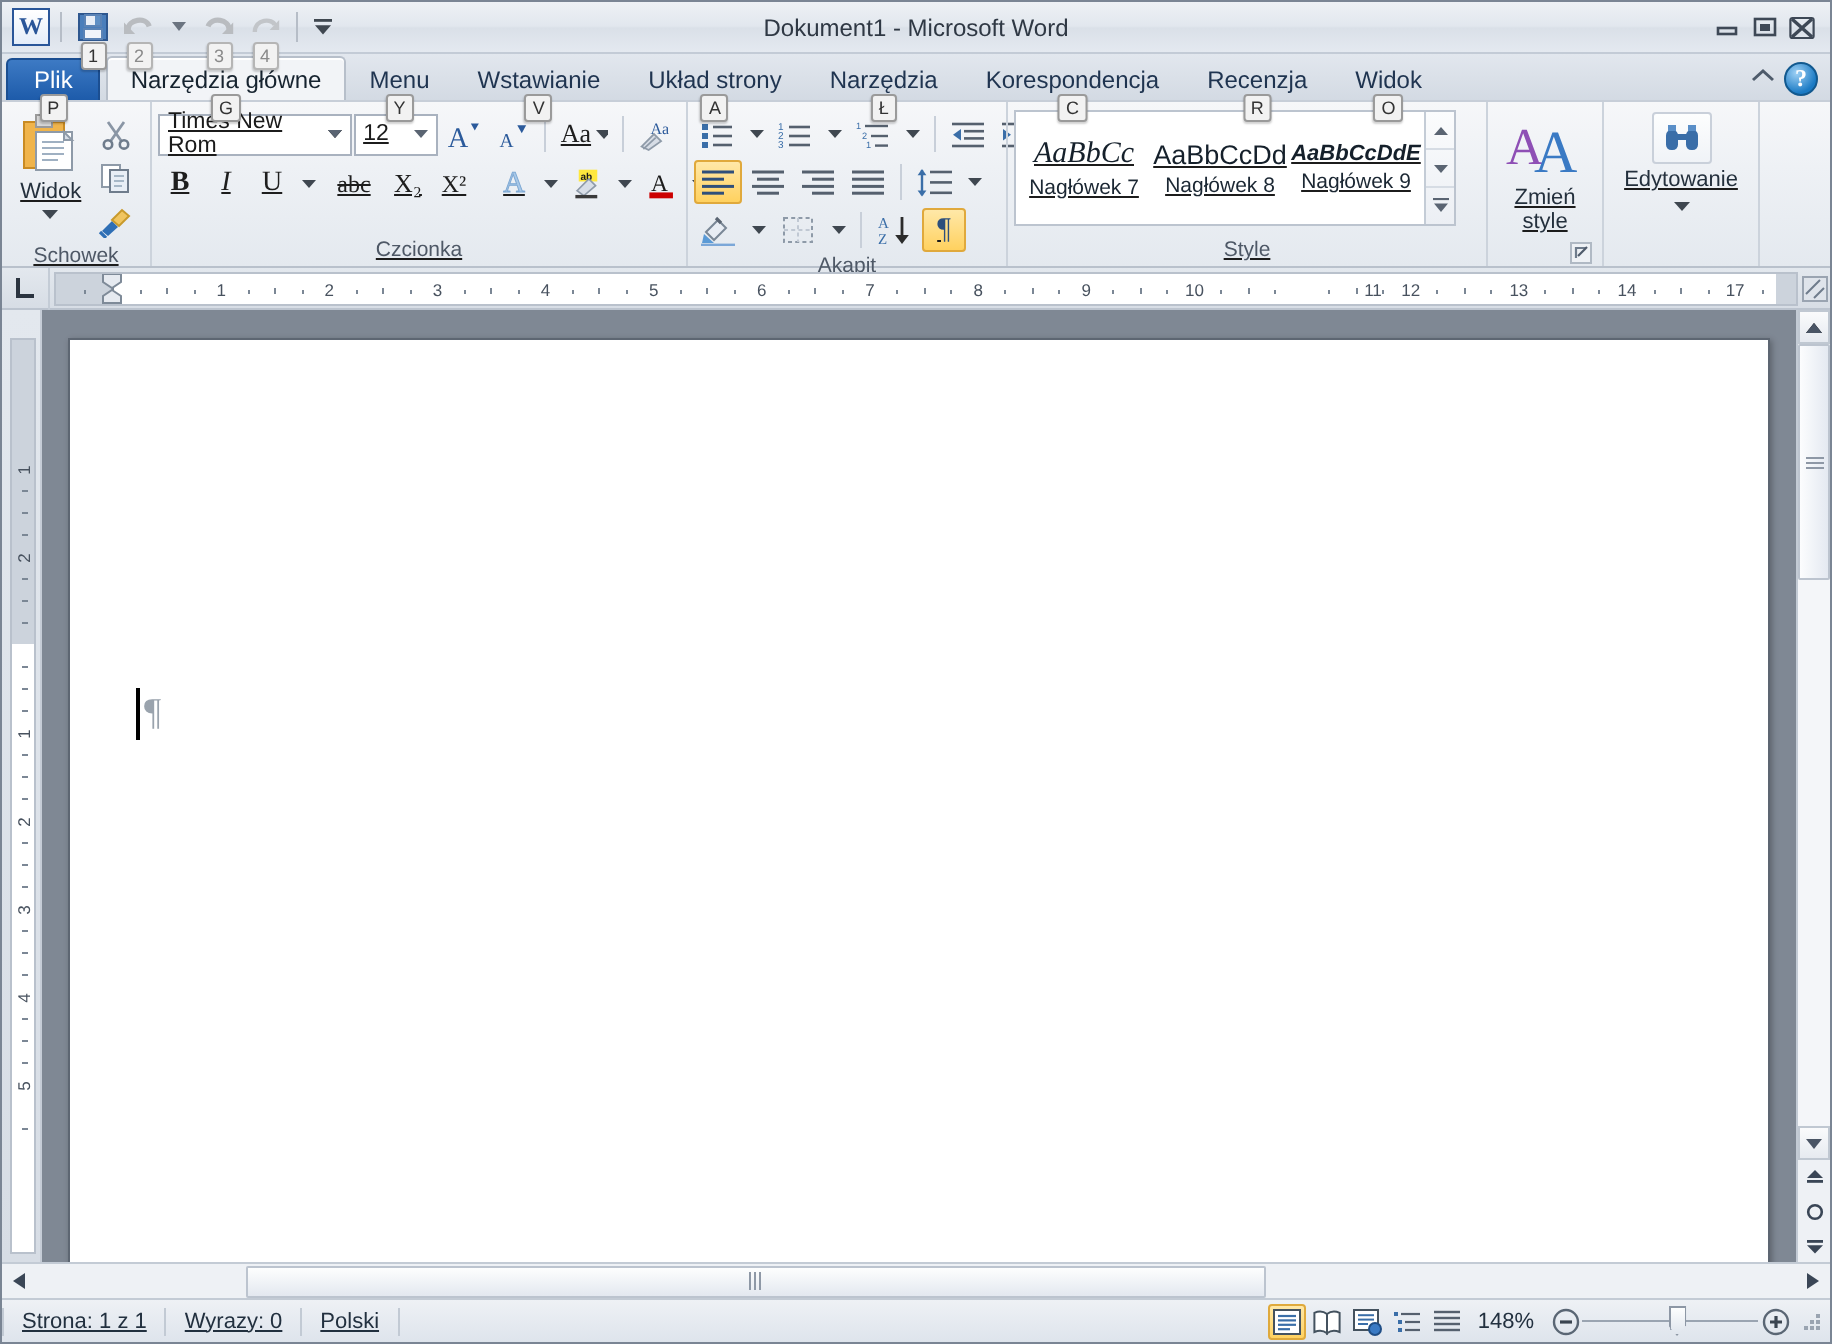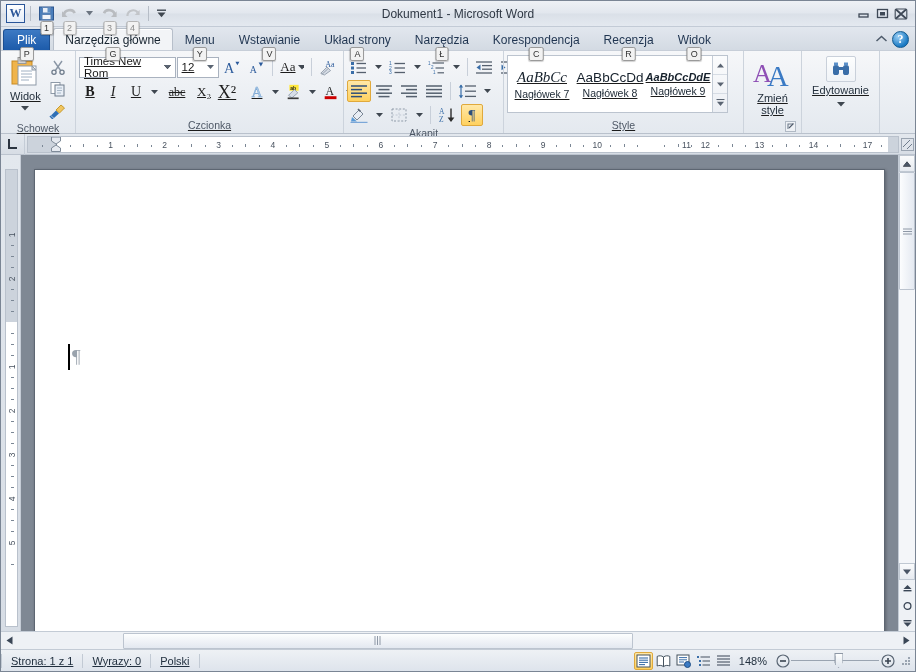--- a/index.html
+++ b/index.html
@@ -570,21 +570,21 @@
                   <path d="M0 0 L7 0 L3.5 4 Z" fill="#3f4750"></path>
                 </svg>
             </div>
             <div class="btn wide">
               <span class="serif" style="font-size:12px;text-decoration:line-through">abc</span>
             </div>
             <div class="btn">
               <span class="serif" style="font-size:13px">X₂</span>
             </div>
             <div class="btn">
-              <span class="serif" style="font-size:18px">X²</span>
+              <span class="serif" style="font-size:12px">X²</span>
             </div>
             <div class="vsep"></div>
             <div class="btn">
               <span class="serif" style="font-size:15px;color:#a9c9e8;-webkit-text-stroke:0.5px #7fa9d4">A</span>
             </div>
             <div class="btn" style="min-width:13px">
               <svg width="7" height="4">
                   <path d="M0 0 L7 0 L3.5 4 Z" fill="#3f4750"></path>
                 </svg>
             </div>

